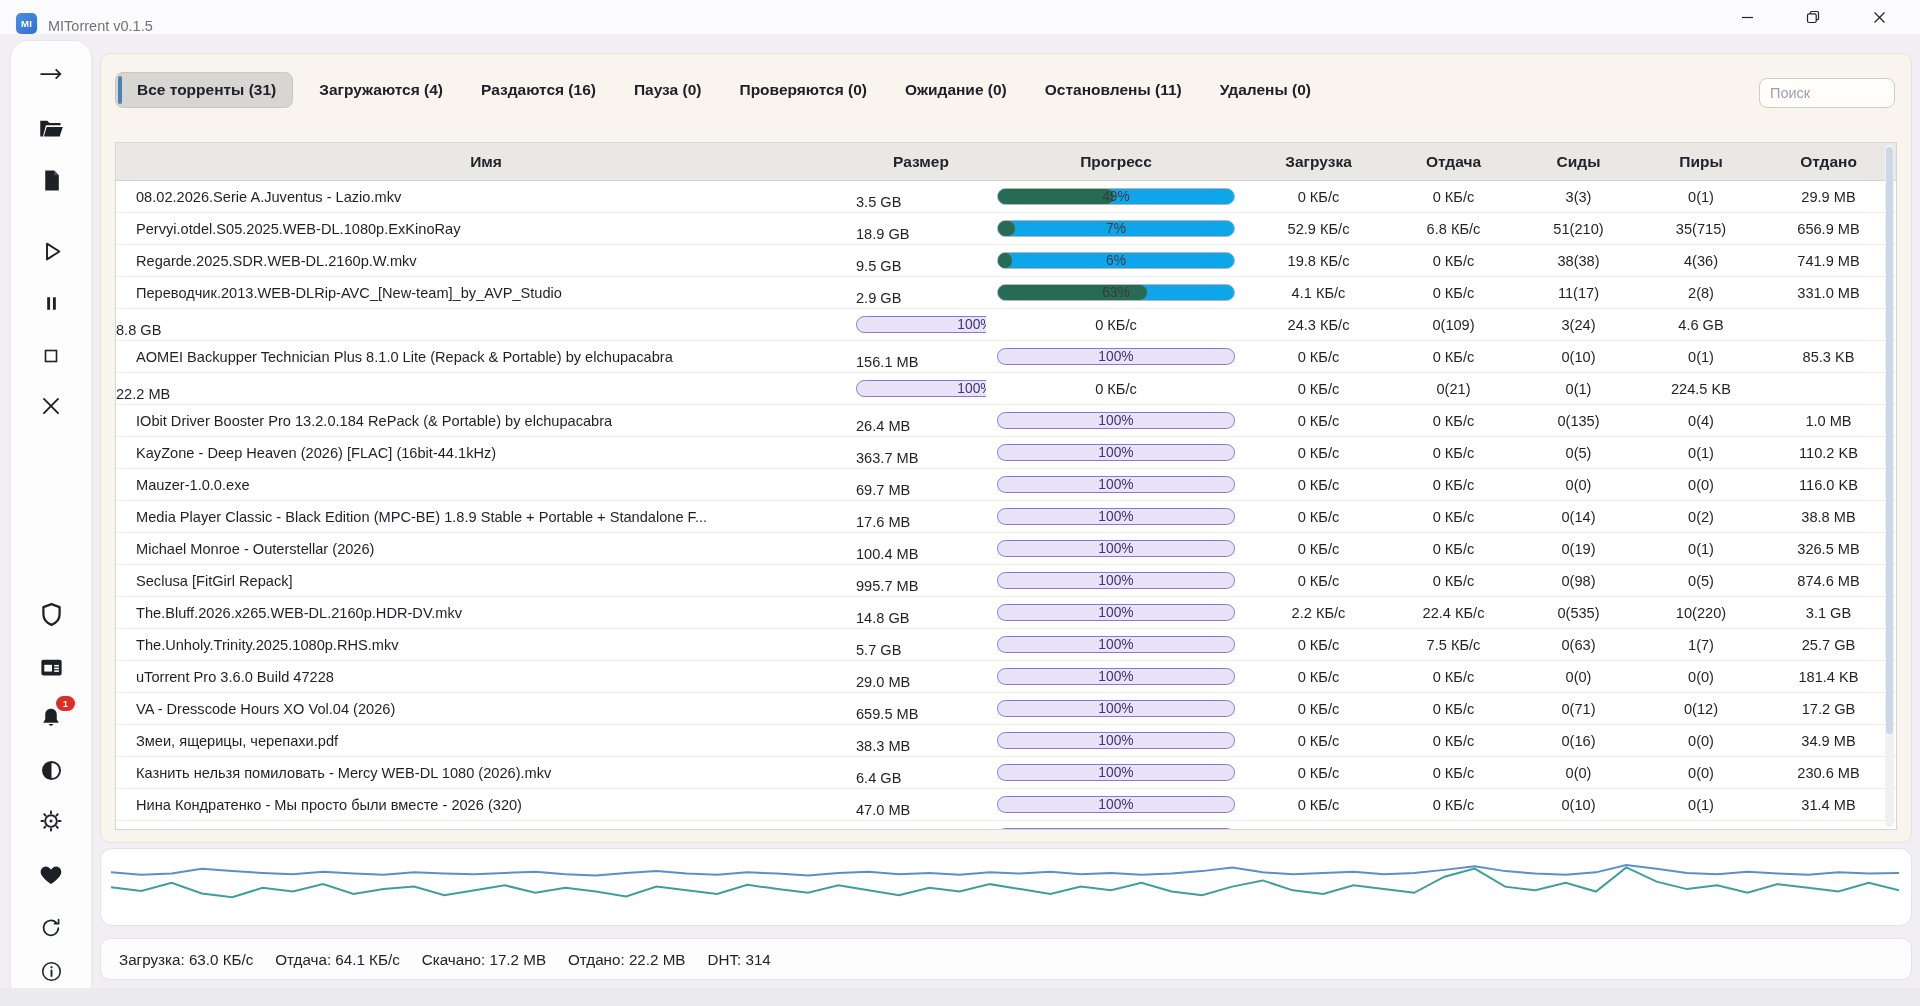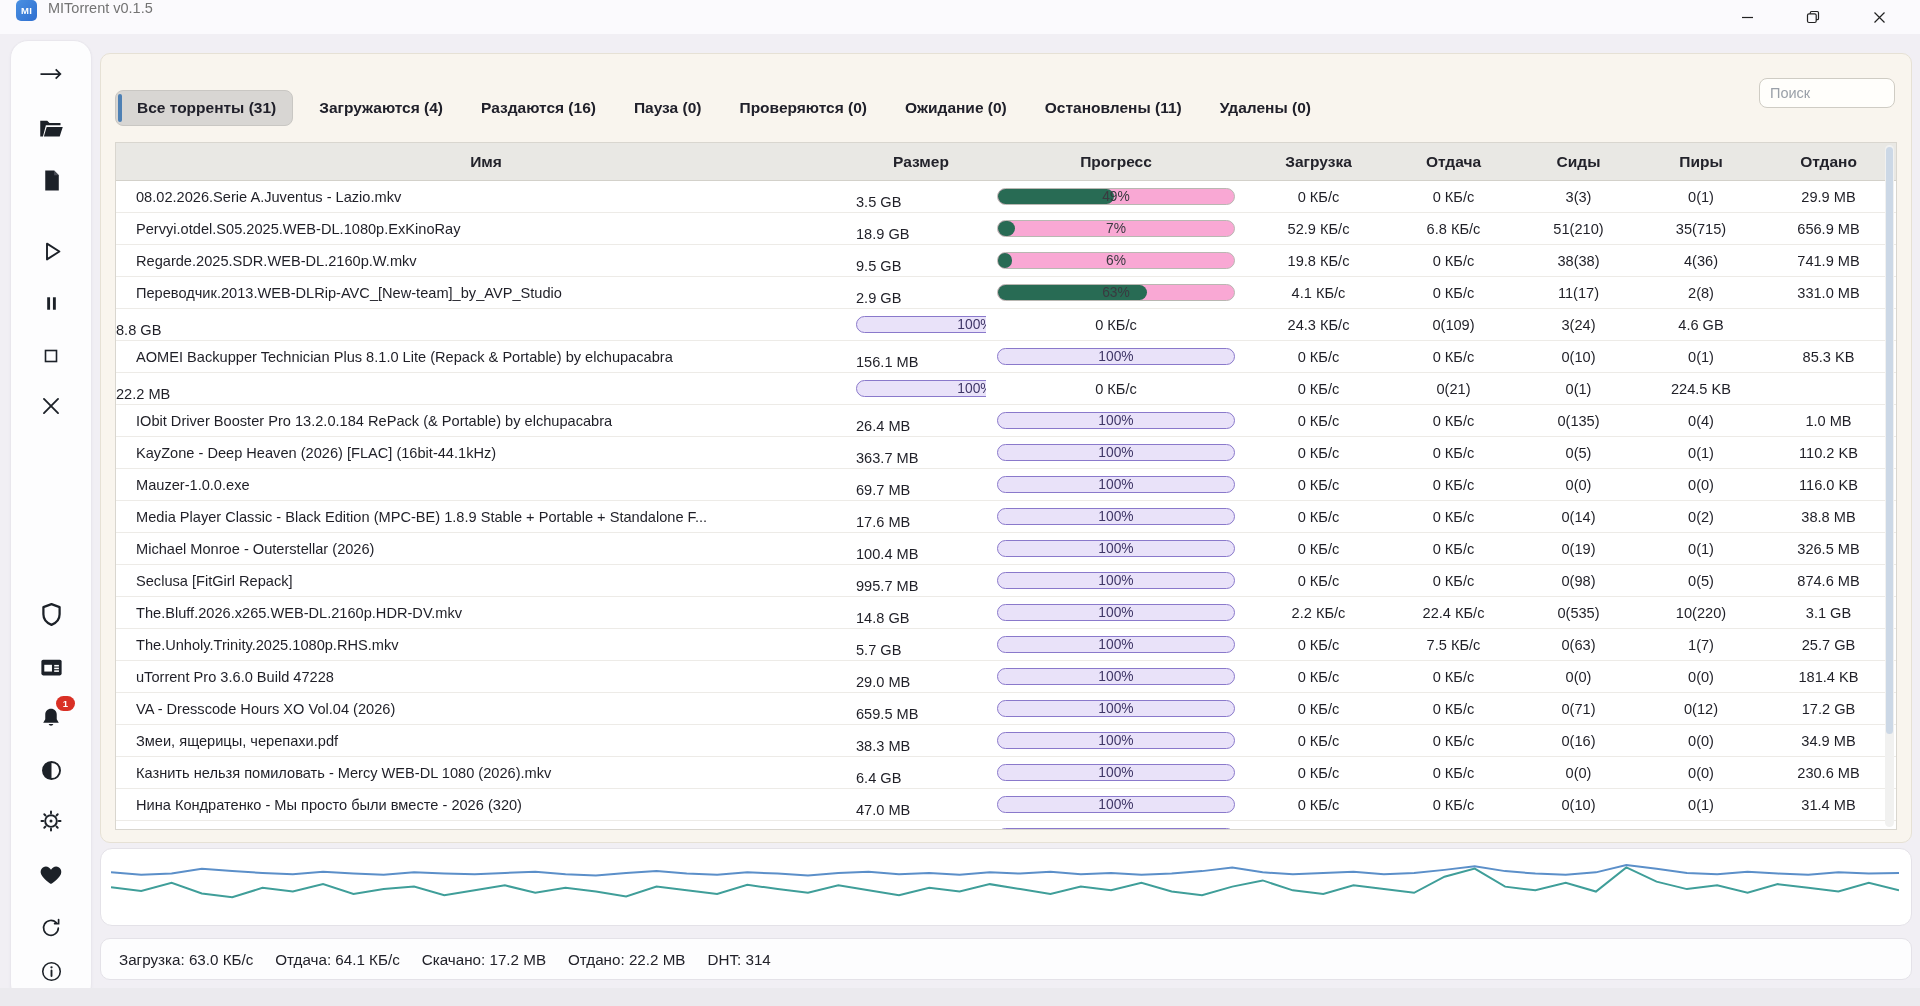--- a/index.html
+++ b/index.html
@@ -4,60 +4,60 @@
 <style>
   html,body{margin:0;padding:0;}
   body{
     width:1920px;height:1006px;position:relative;overflow:hidden;
     background:#f1eff4;
     font-family:"Liberation Sans", sans-serif;
     color:#1e1e26;
     -webkit-font-smoothing:antialiased;
   }
   
-  .titlebar{position:absolute;left:0;top:0;width:1920px;height:34px;background:#fbfafd;display:flex;align-items:flex-start;}
+  .titlebar{position:absolute;left:0;top:0;width:1920px;height:34px;background:#fbfafd;display:flex;align-items:flex-end;}
   .app-logo{width:21px;height:21px;margin-left:16px;border-radius:5px;
     background:linear-gradient(135deg,#4a90e2,#2f6fd0);
     color:#fff;font-size:9.5px;font-weight:bold;display:flex;align-items:center;justify-content:center;letter-spacing:.3px;}
   .app-title{margin-left:11px;font-size:14.5px;color:#737373;}
   .win-controls{position:absolute;right:8px;top:0;height:34px;display:flex;}
   .win-btn{width:66px;height:34px;display:flex;align-items:center;justify-content:center;}
   .win-btn svg{display:block;}
   
   .sidebar{position:absolute;left:10px;top:40px;width:80px;height:960px;background:#fdfdfe;
     border:1px solid #e9e7ed;border-radius:18px;box-shadow:0 1px 3px rgba(60,60,90,.04);}
   .side-btn{position:absolute;left:50%;transform:translateX(-50%);width:34px;height:34px;
     display:flex;align-items:center;justify-content:center;}
   .side-btn svg{display:block;}
   .badge{position:absolute;top:-5px;right:-7px;min-width:15px;height:15px;border-radius:8px;background:#d93025;
     color:#fff;font-size:9.5px;font-weight:bold;display:flex;align-items:center;justify-content:center;padding:0 2px;}
   
   .main-panel{position:absolute;left:100px;top:53px;width:1812px;height:790px;background:#f9f5ee;
     border:1px solid #e6e1d5;border-radius:10px;box-sizing:border-box;}
   
-  .tabbar{position:absolute;left:14px;top:24px;right:170px;height:48px;display:flex;align-items:flex-end;gap:14px;}
+  .tabbar{position:absolute;left:14px;top:18px;right:170px;height:48px;display:flex;align-items:flex-start;gap:14px;}
   .tab{font-size:15.5px;font-weight:bold;color:#20202a;padding:9px 12px;white-space:nowrap;cursor:default;position:relative;}
   .tab.active{background:#d8d6d3;border:1px solid #c9c7c3;border-radius:8px;padding:8px 16px 8px 21px;}
   .tab-accent{display:none;}
   .tab.active .tab-accent{display:block;position:absolute;left:2px;top:3px;bottom:3px;width:4px;border-radius:2px;background:#4e80b4;}
   .search{position:absolute;right:16px;top:24px;width:136px;height:30px;border:1px solid #cfccc4;border-radius:8px;
     background:#fffefb;font-family:"Liberation Sans",sans-serif;font-size:14.5px;padding:8px 10px;color:#333;outline:none;box-sizing:border-box;}
   .search::placeholder{color:#9aa0a8;}
   
   .table-card{position:absolute;left:14px;top:88px;right:14px;bottom:12px;background:#fff;
     border:1px solid #d9d6cf;border-radius:0;overflow:hidden;}
   .tgrid{display:grid;grid-template-columns:1fr 130px 260px 145px 125px 125px 120px 135px;align-items:center;}
   .thead{height:37px;background:#e9e8e4;border-bottom:1px solid #d3d1ca;font-weight:bold;font-size:15.5px;color:#23232b;}
   .thead .cell{text-align:center;}
   .trow{height:31px;border-bottom:1px solid #edebe7;font-size:14.6px;color:#1f1f27;}
   .cell{overflow:hidden;white-space:nowrap;}
   .cell.name{padding-left:20px;text-align:left;}
   .cell.size{text-align:left;padding-right:16px;margin-top:10px;}
   .cell.center{text-align:center;}
-  .pbar{position:relative;width:238px;height:17px;margin:0 auto;border:1px solid #b9b7b2;border-radius:9px;background:#f9a8d4;box-sizing:border-box;}
+  .pbar{position:relative;width:238px;height:17px;margin:0 auto;border:1px solid #b9b7b2;border-radius:9px;background:#0ea5e9;box-sizing:border-box;}
   .pbar .fill{position:absolute;left:0;top:0;bottom:0;border-radius:8px;background:#286b54;}
   .pbar .plabel{position:absolute;left:0;right:0;top:0;bottom:0;display:flex;align-items:center;justify-content:center;
     font-size:13.8px;color:#3a3a40;}
   .pbar.done{background:#e9e2f9;border-color:#8a79cb;}
   .pbar.done .plabel{color:#3f3667;}
   .vscroll{position:absolute;top:2px;right:2px;bottom:2px;width:9px;background:#f1f1f0;border-radius:5px;}
   .vscroll .thumb{position:absolute;left:1px;right:1px;top:2px;height:86%;background:#ccd8e6;border-radius:5px;}
   
   .chart-card{position:absolute;left:100px;top:848px;width:1812px;height:78px;background:#fff;
     border:1px solid #e4e2e8;border-radius:12px;box-sizing:border-box;}

